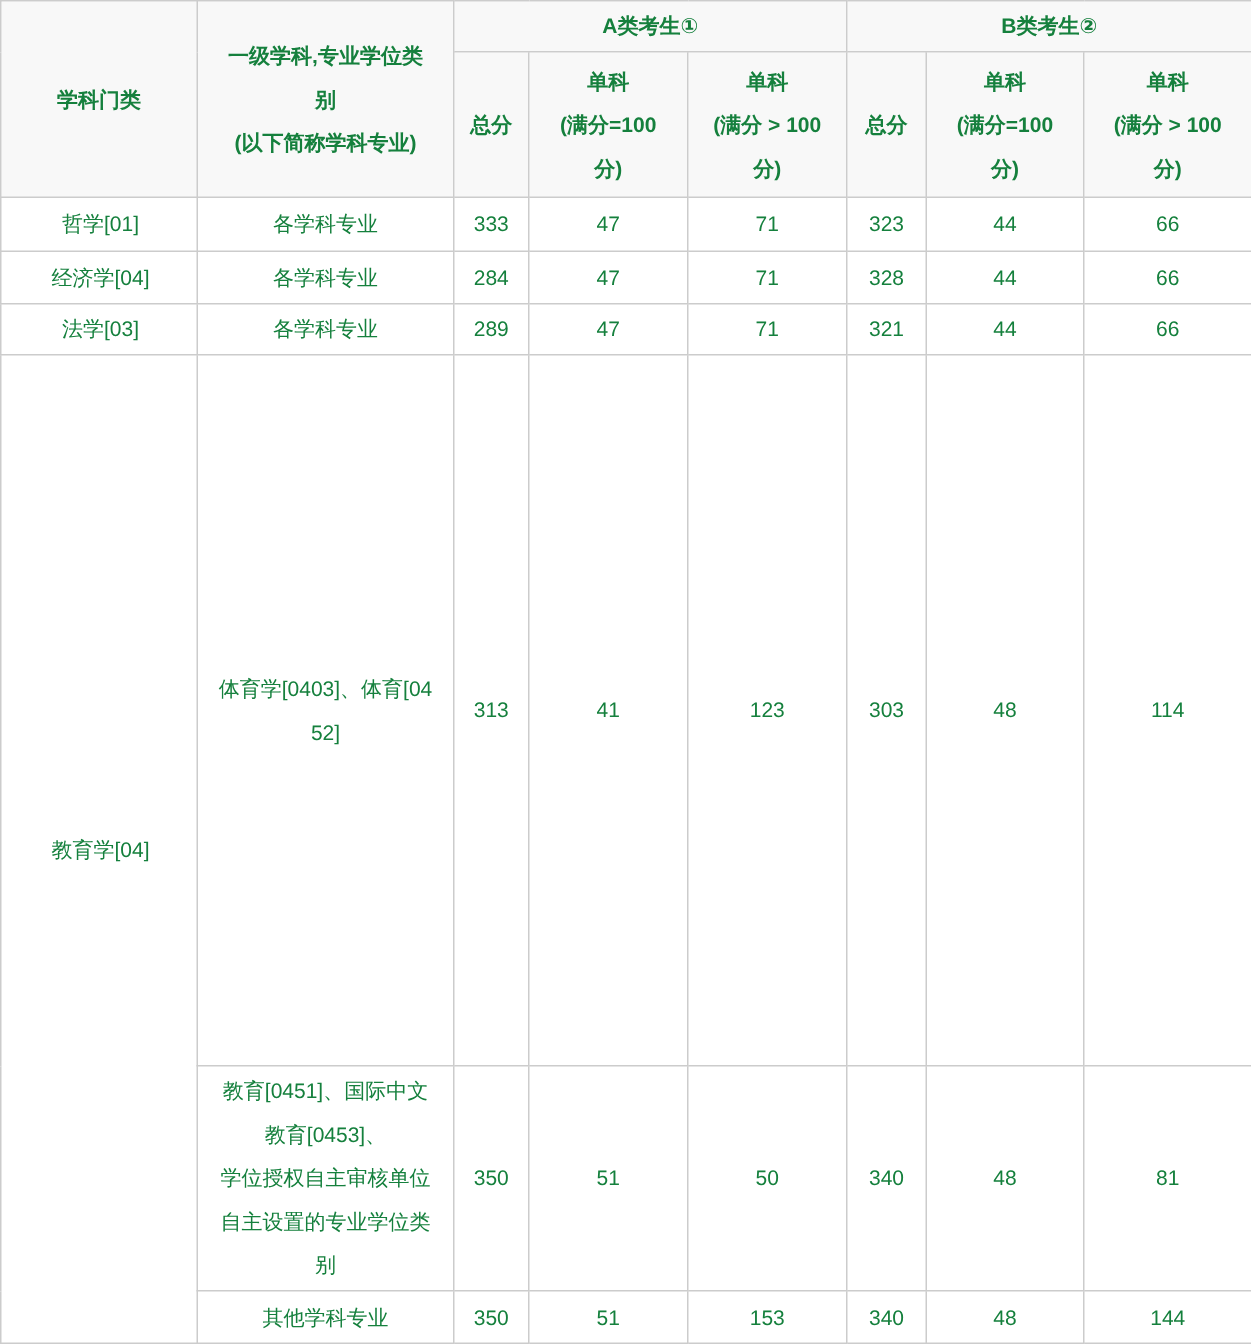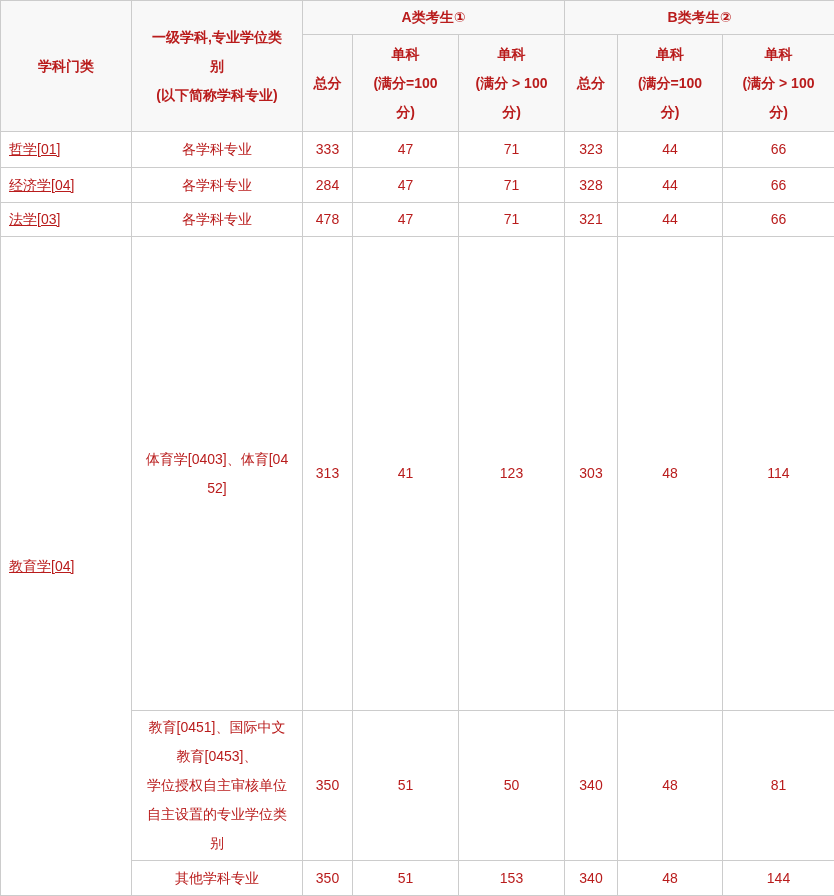--- a/index.html
+++ b/index.html
@@ -12,35 +12,34 @@
   }
   table.score-table {
     border-collapse: collapse;
     table-layout: fixed;
     width: 834px;
   }
   .score-table th, .score-table td {
     border: 1px solid #cccccc;
     font-size: 14px;
     line-height: 29px;
-    color: #b91c1c;
+    color: #15803d;
     text-align: center;
     vertical-align: middle;
     padding: 2px 6px;
     white-space: pre-line;
     overflow: hidden;
   }
   .score-table th {
     background: #f8f8f8;
     font-weight: bold;
   }
   .score-table td.cat-cell {
-    text-align: left;
+    text-align: center;
     padding-left: 8px;
-    text-decoration: underline;
   }
 </style>
 </head>
 <body>
 
 <table class="score-table">
   <colgroup>
     <col style="width:131px">
     <col style="width:171px">
     <col style="width:50px">
@@ -93,21 +92,21 @@
       <td>284</td>
       <td>47</td>
       <td>71</td>
       <td>328</td>
       <td>44</td>
       <td>66</td>
     </tr>
     <tr style="height:24px">
       <td class="cat-cell">法学[03]</td>
       <td>各学科专业</td>
-      <td>478</td>
+      <td>289</td>
       <td>47</td>
       <td>71</td>
       <td>321</td>
       <td>44</td>
       <td>66</td>
     </tr>
     <tr style="height:474px">
       <td class="cat-cell" rowspan="3">教育学[04]</td>
       <td>体育学[0403]、体育[04
 52]</td>

